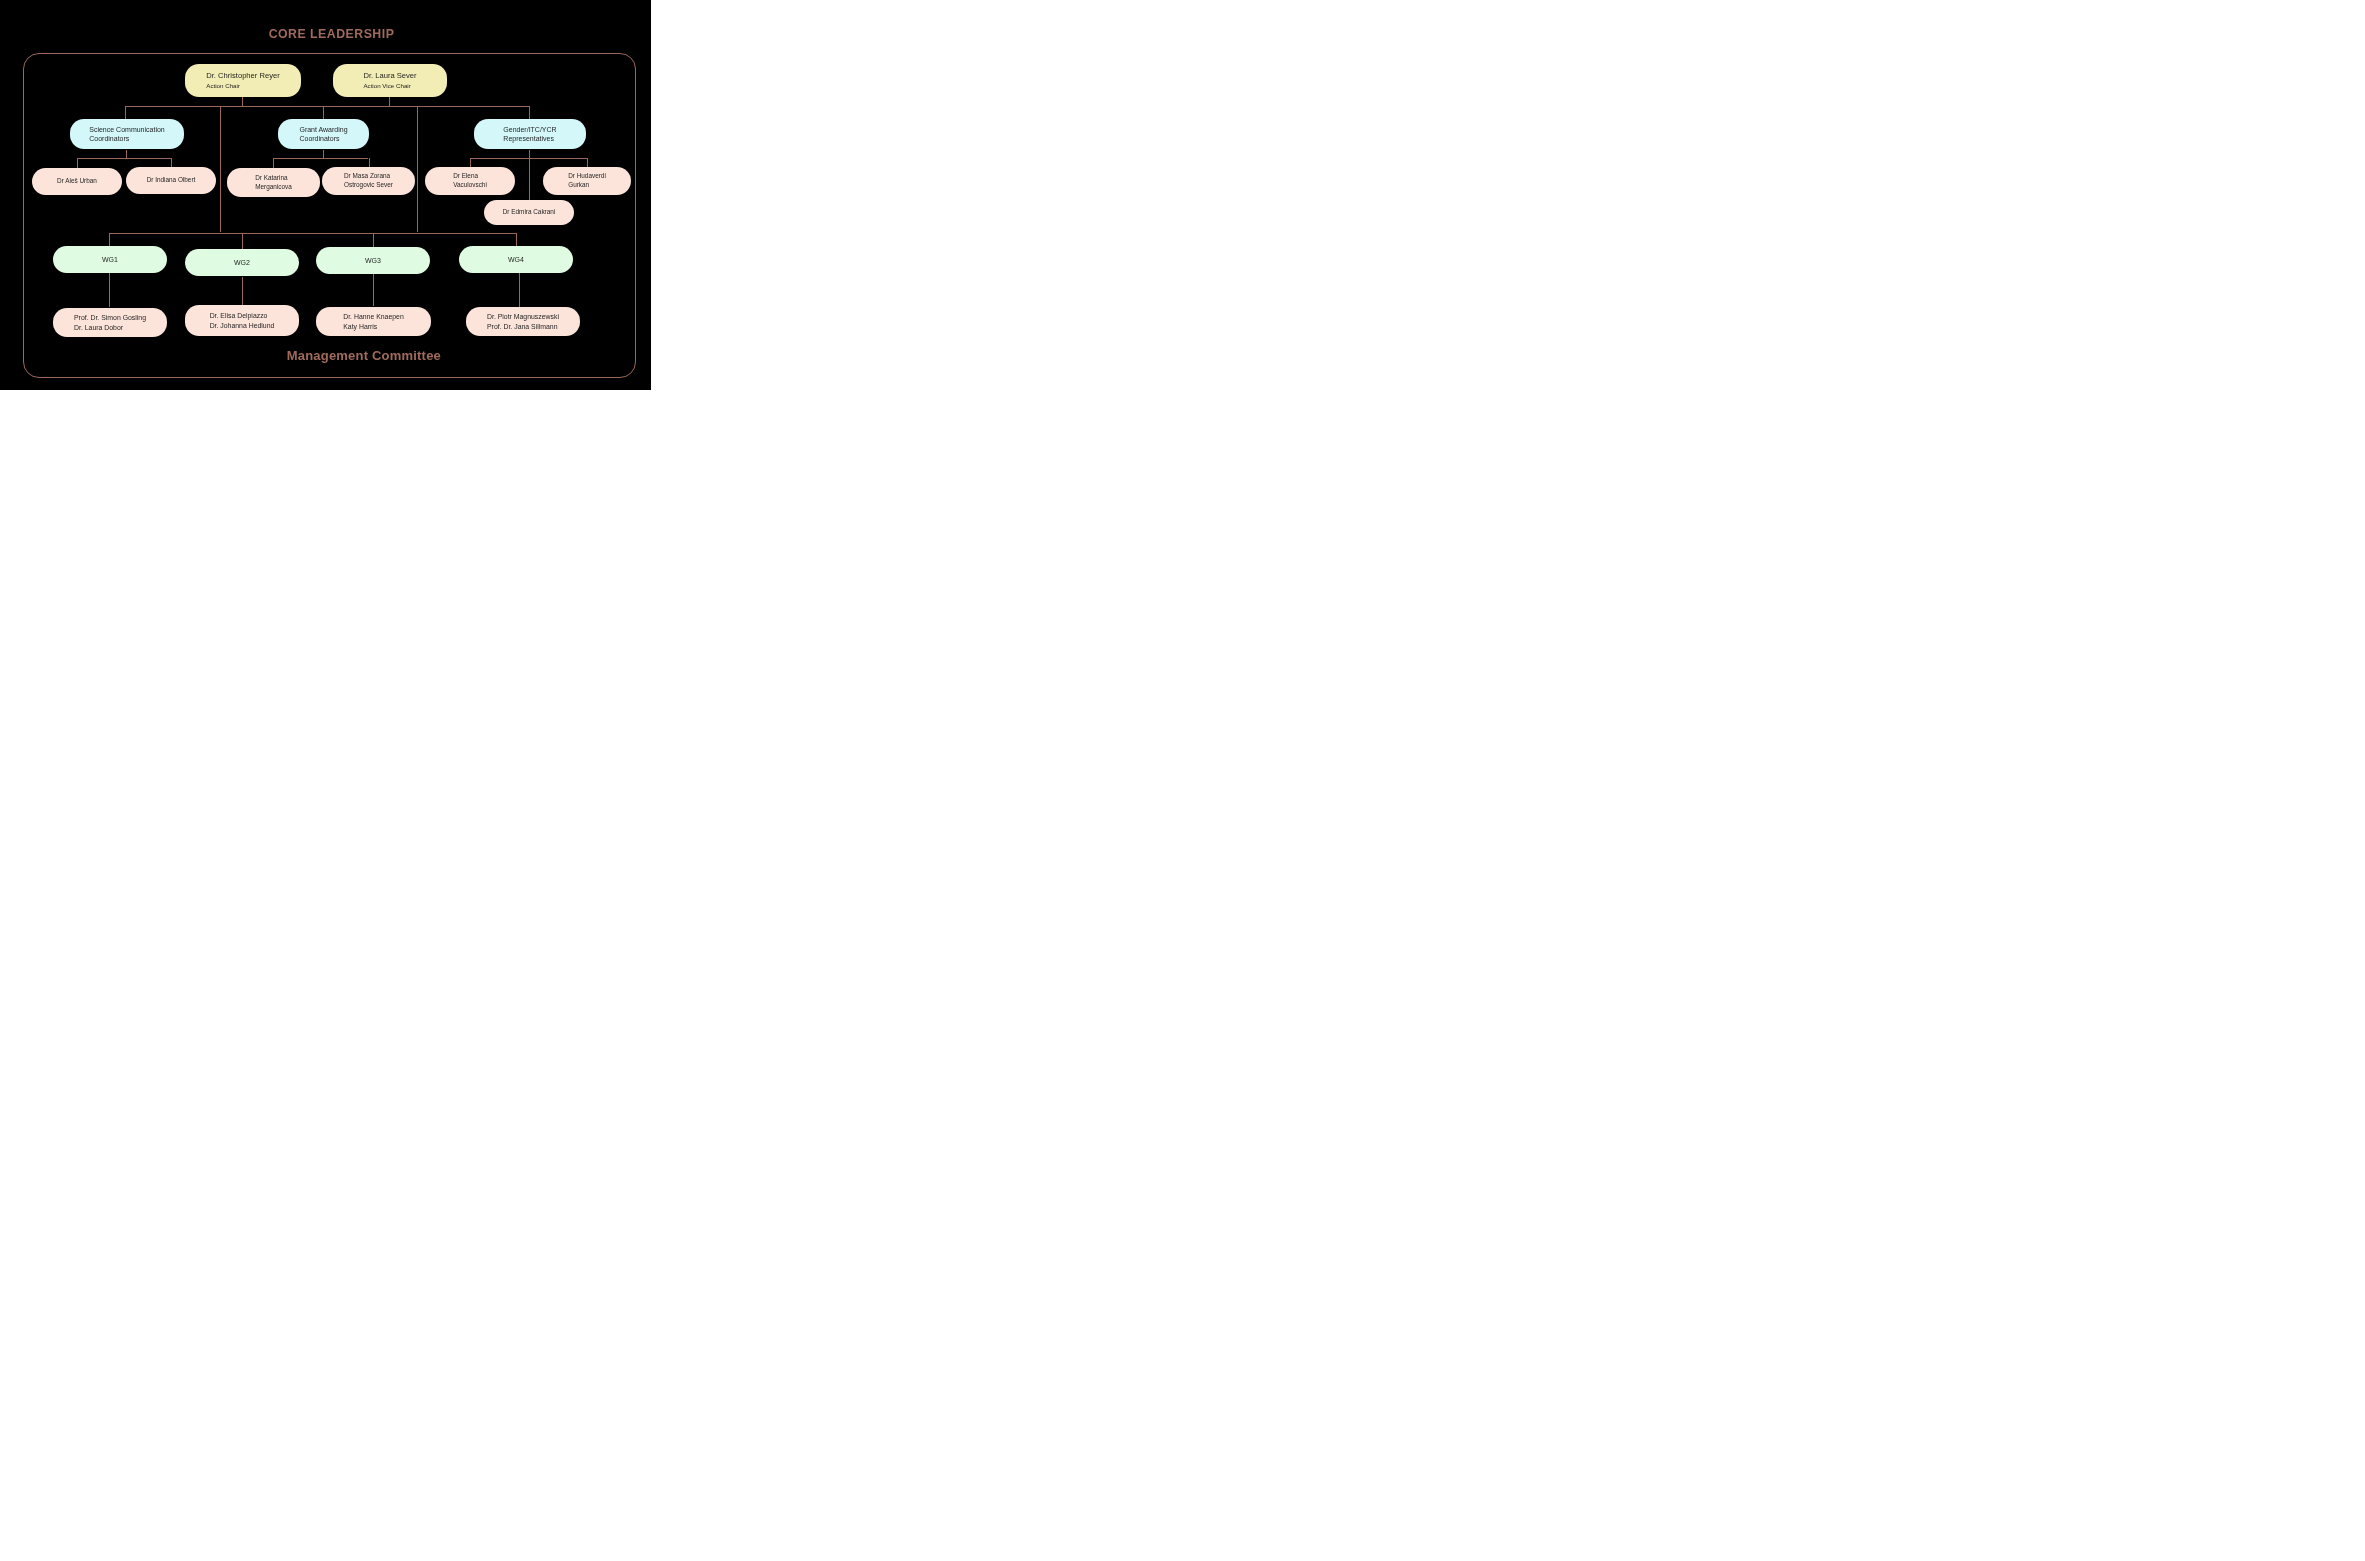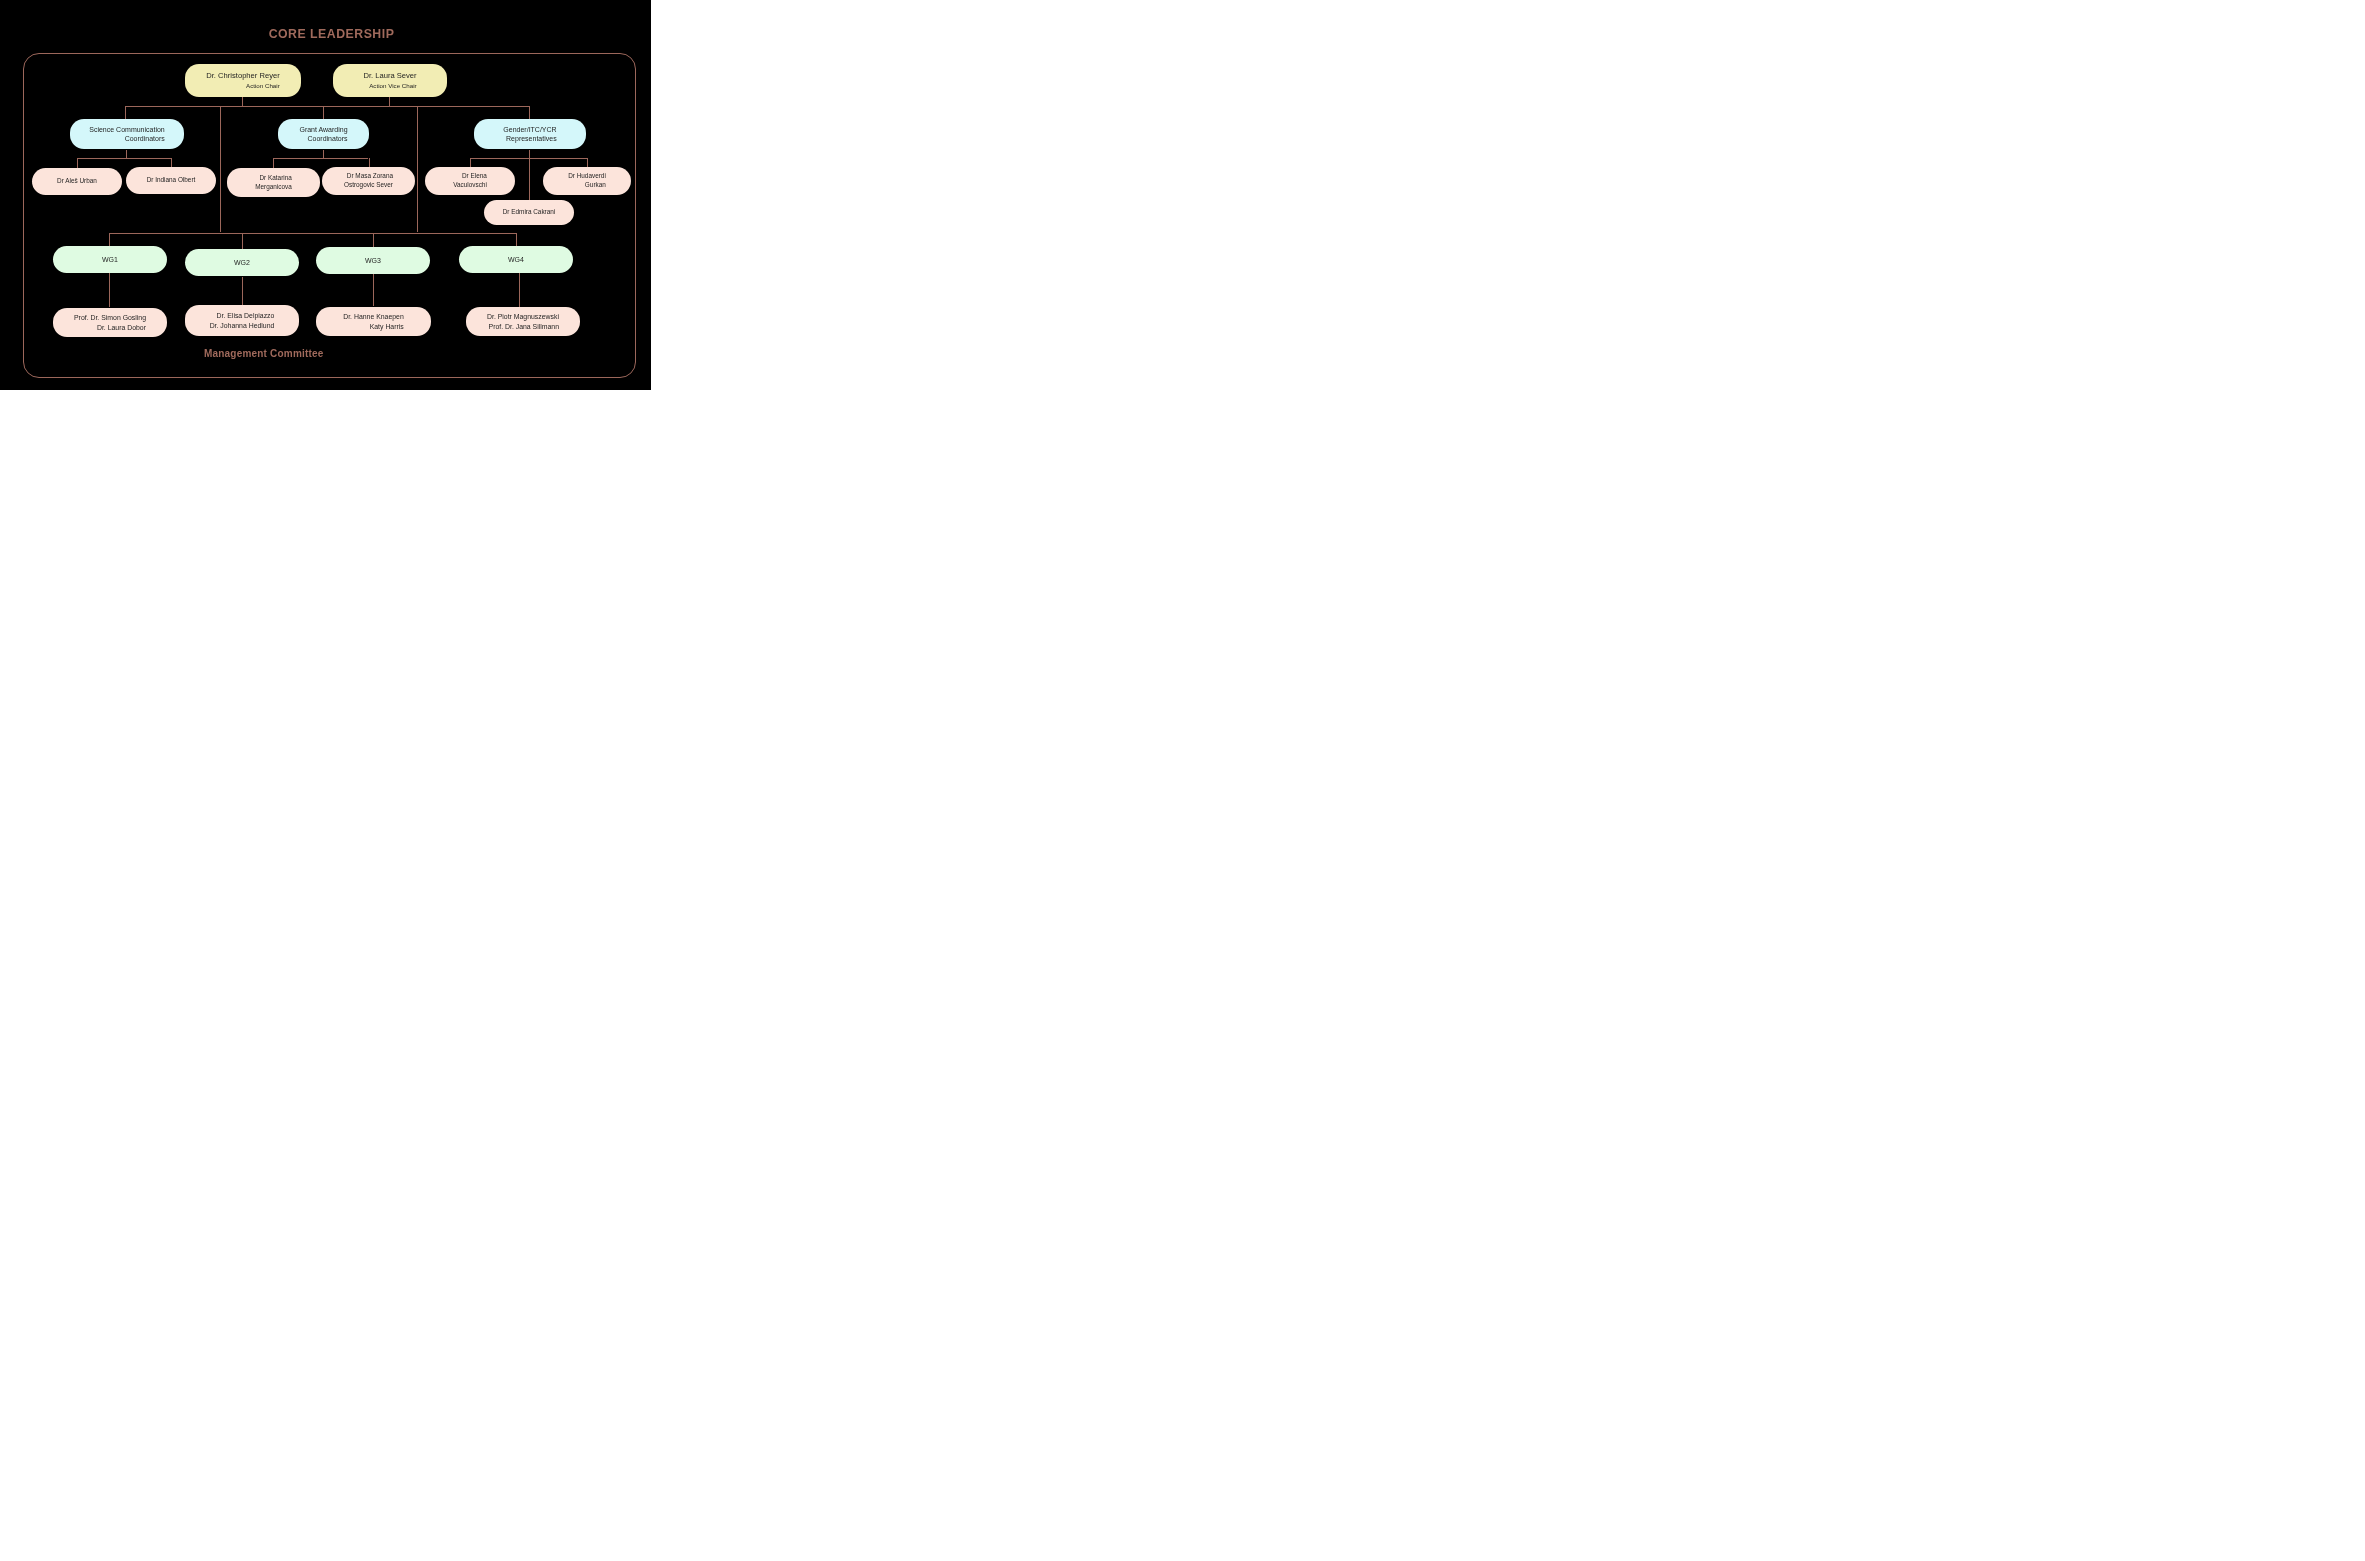--- a/index.html
+++ b/index.html
@@ -12,29 +12,29 @@
     --ink:#1F1F1F;
   }
   html,body{margin:0;padding:0;background:#FFFFFF;}
   body{font-family:"Liberation Sans", sans-serif;color:var(--ink);}
   .canvas{position:relative;width:651px;height:390px;background:#000000;overflow:hidden;}
   .chart-title{
     position:absolute;text-align:center;font-weight:bold;color:var(--title-brown);
     letter-spacing:0.5px;font-size:12.3px;
   }
   .footer-title{
-    position:absolute;text-align:left;font-weight:bold;color:var(--title-brown);
-    font-size:10px;letter-spacing:0.2px;
+    position:absolute;text-align:right;font-weight:bold;color:var(--title-brown);
+    font-size:13px;letter-spacing:0.2px;
   }
   .frame{
     position:absolute;border:0.9px solid var(--brown);border-radius:16px;background:transparent;
   }
   .node{
     position:absolute;display:flex;align-items:center;justify-content:center;
-    text-align:right;border-radius:14px;white-space:pre-line;line-height:1.35;
+    text-align:left;border-radius:14px;white-space:pre-line;line-height:1.35;
   }
   .node.yellow{background:var(--yellow);}
   .node.blue{background:var(--blue);}
   .node.pink{background:var(--pink);}
   .node.green{background:var(--green);}
   .node .name{font-size:7.6px;}
   .node .role{font-size:6.2px;}
   .node.blue{font-size:7px;}
   .node.pink{font-size:6.4px;}
   .node.green{font-size:7px;}

